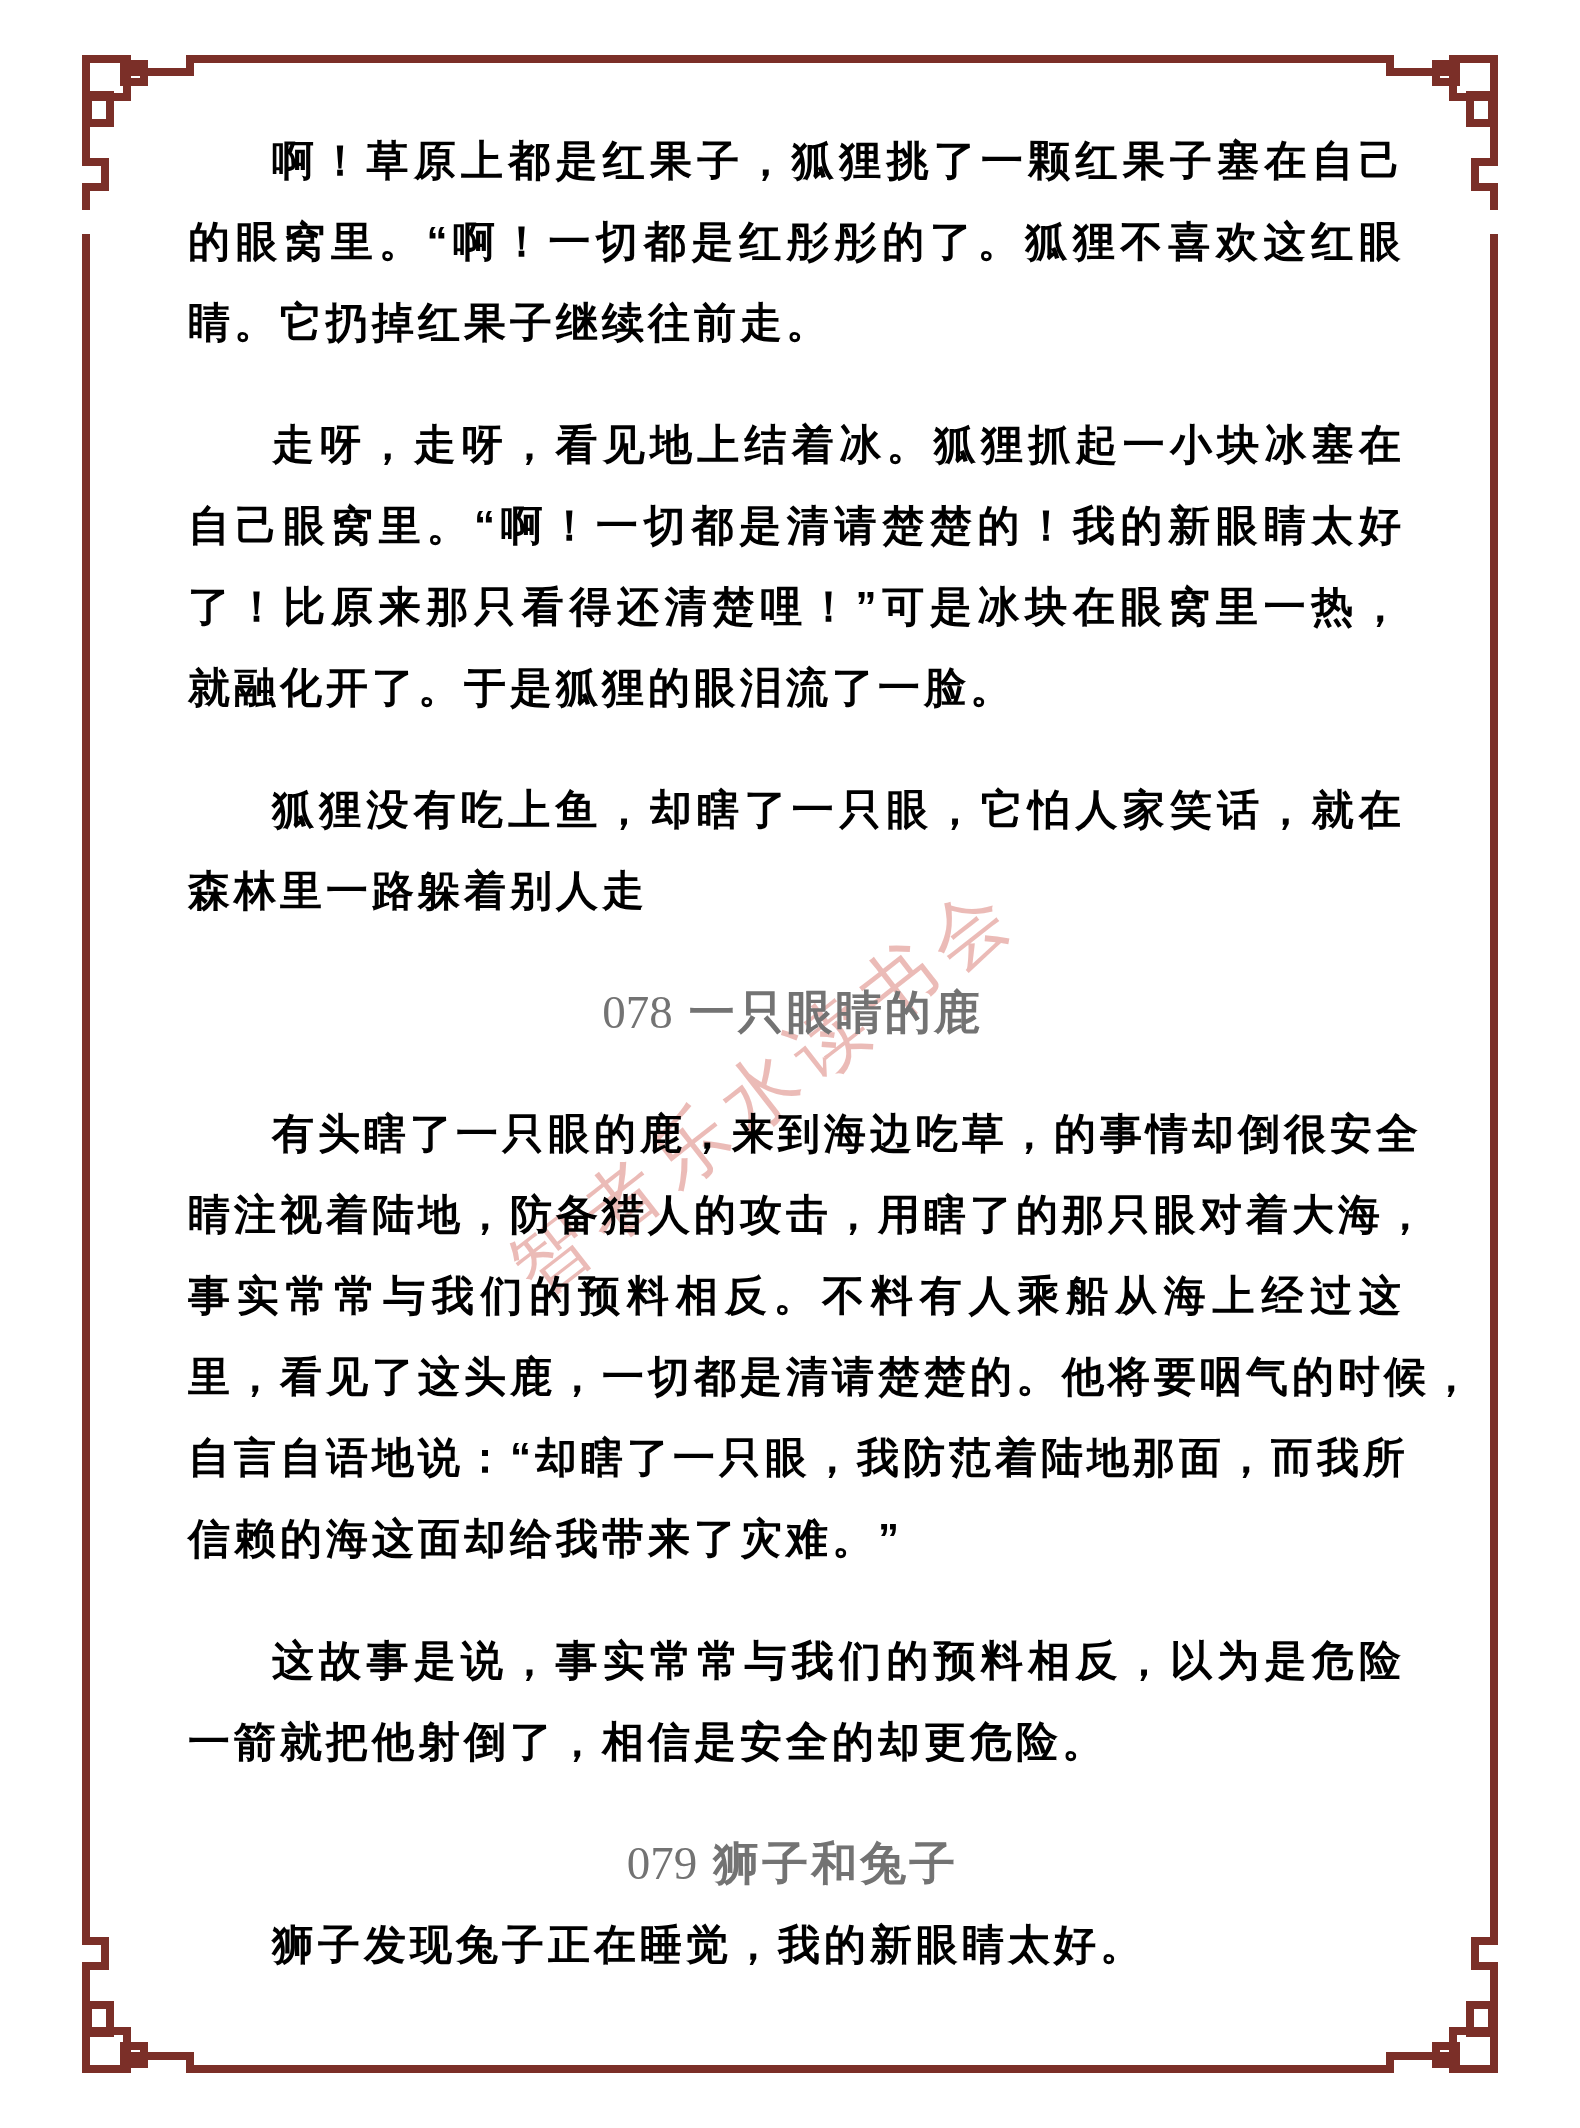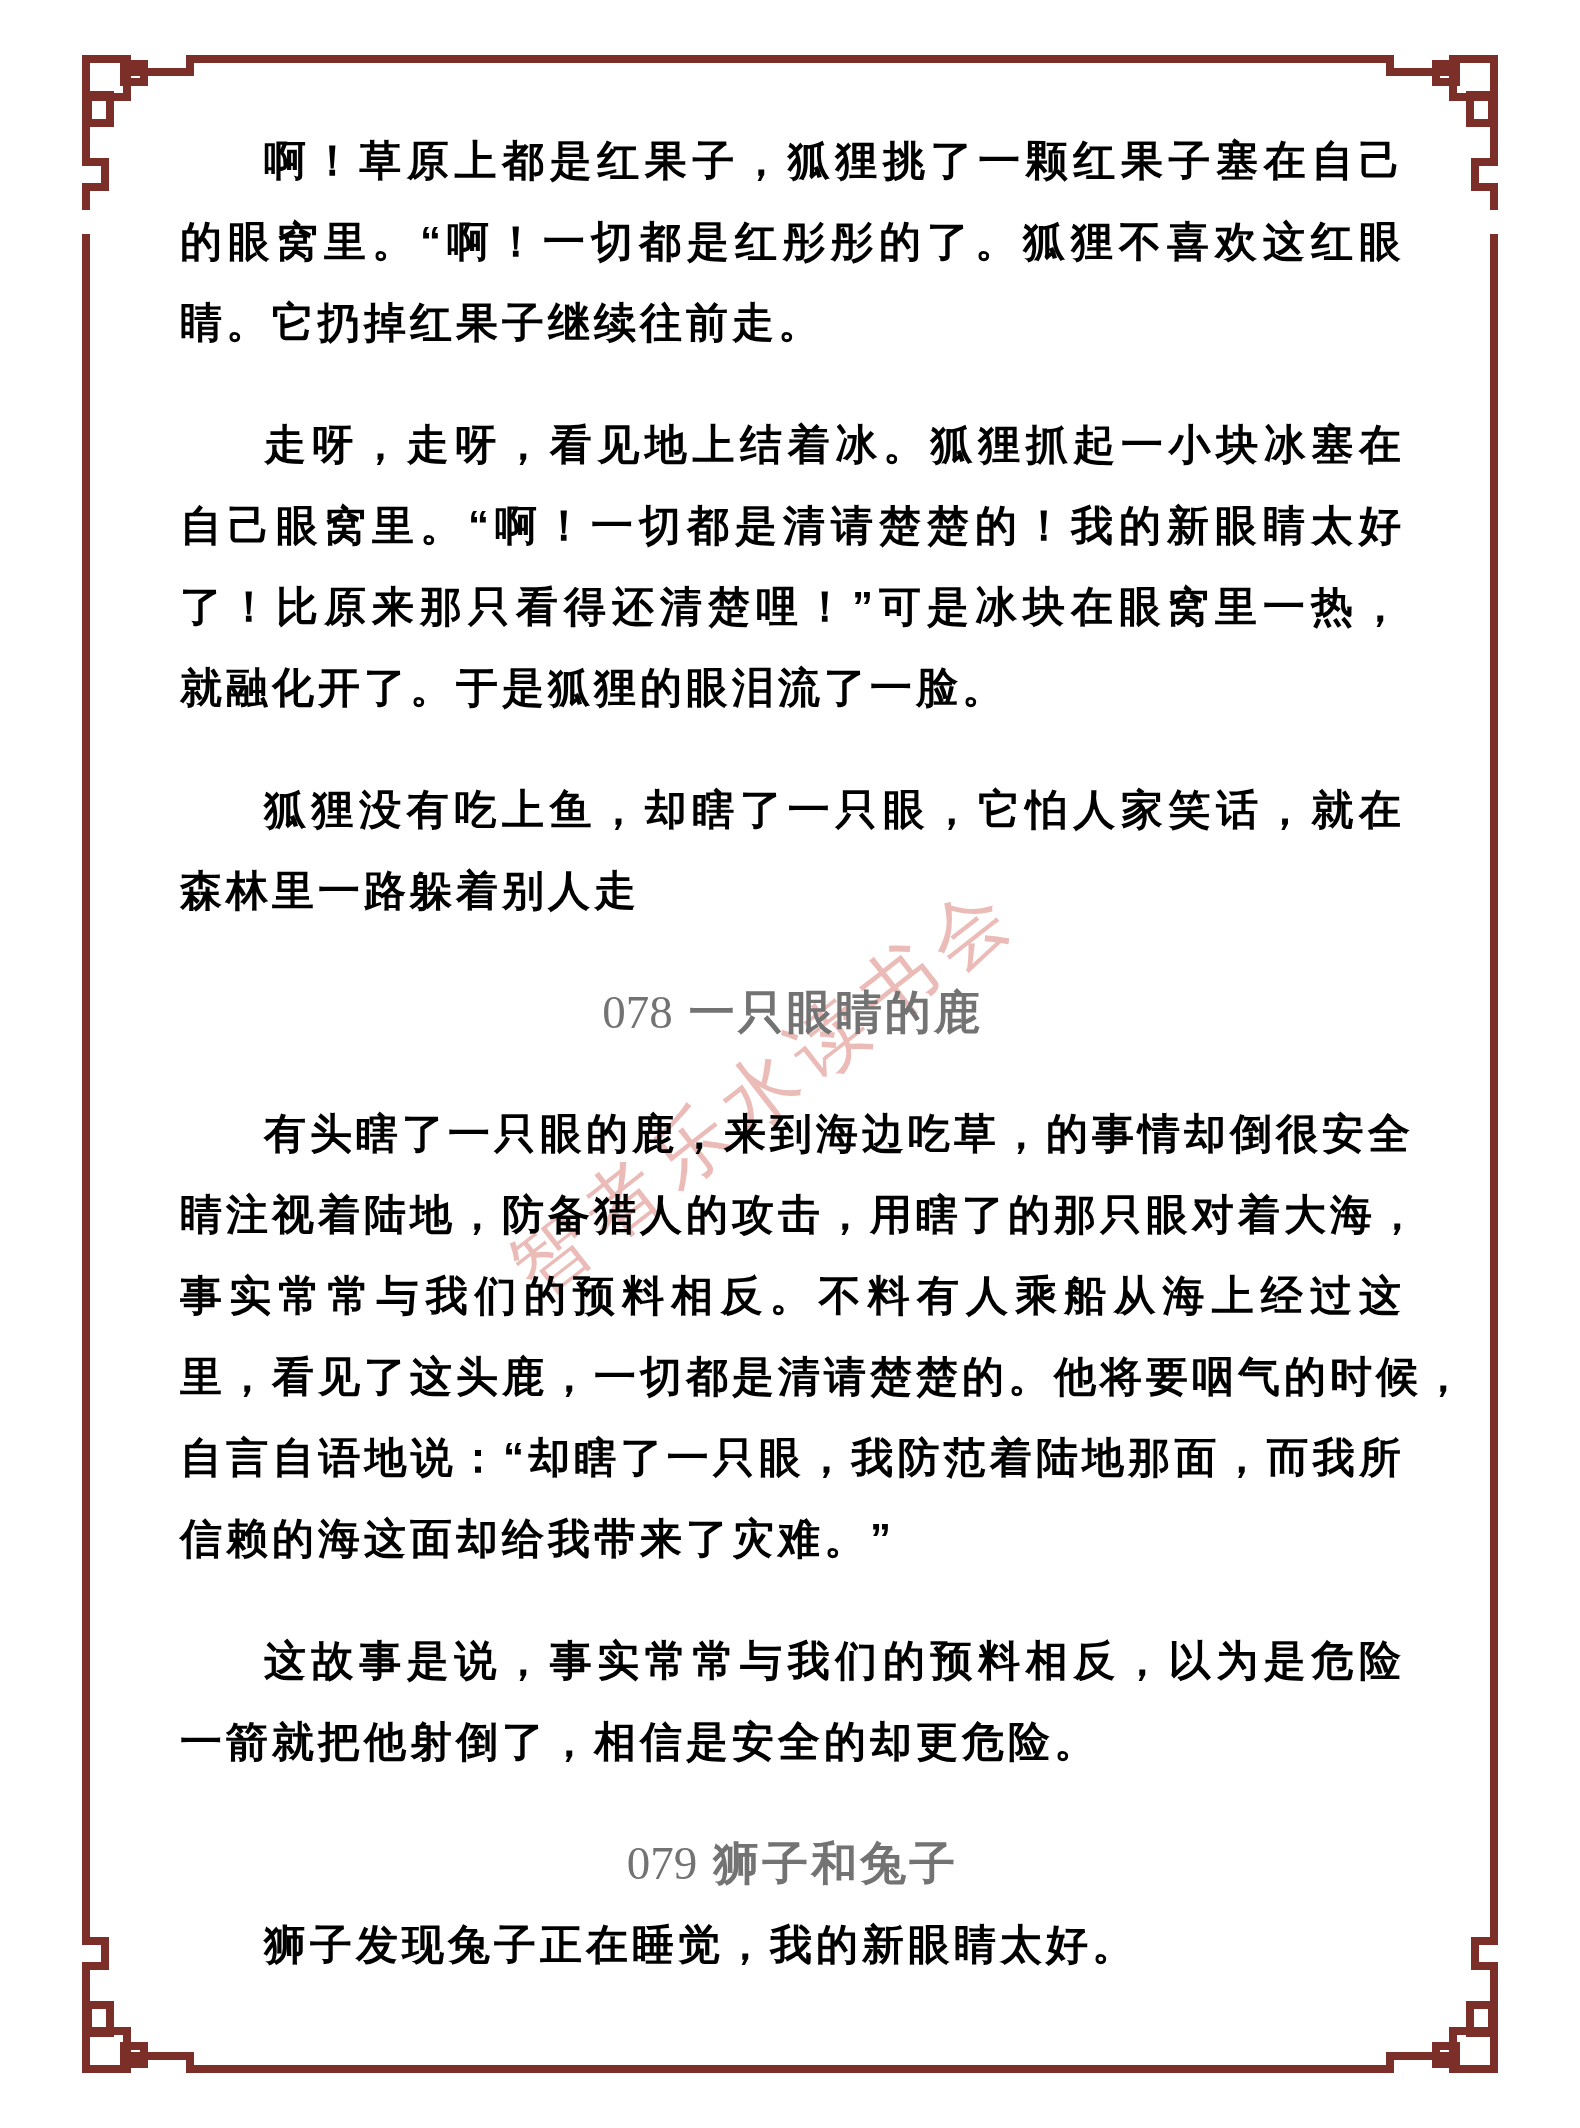--- a/index.html
+++ b/index.html
@@ -40,21 +40,21 @@
   }
 
   
   .content {
     position: absolute;
     left: 180px; top: 120px;
     width: 1225px;
     z-index: 2;
     color: #000000;
   }
-  .para { margin: 0 0 41px 0; }
+  .para { margin: 0 0 41px 8px; }
   .line {
     height: 81px;
     line-height: 81px;
     font-size: 42px;
     font-weight: 700;
     letter-spacing: 4px;
     text-align: justify;
     text-align-last: justify;
     white-space: nowrap;
   }

